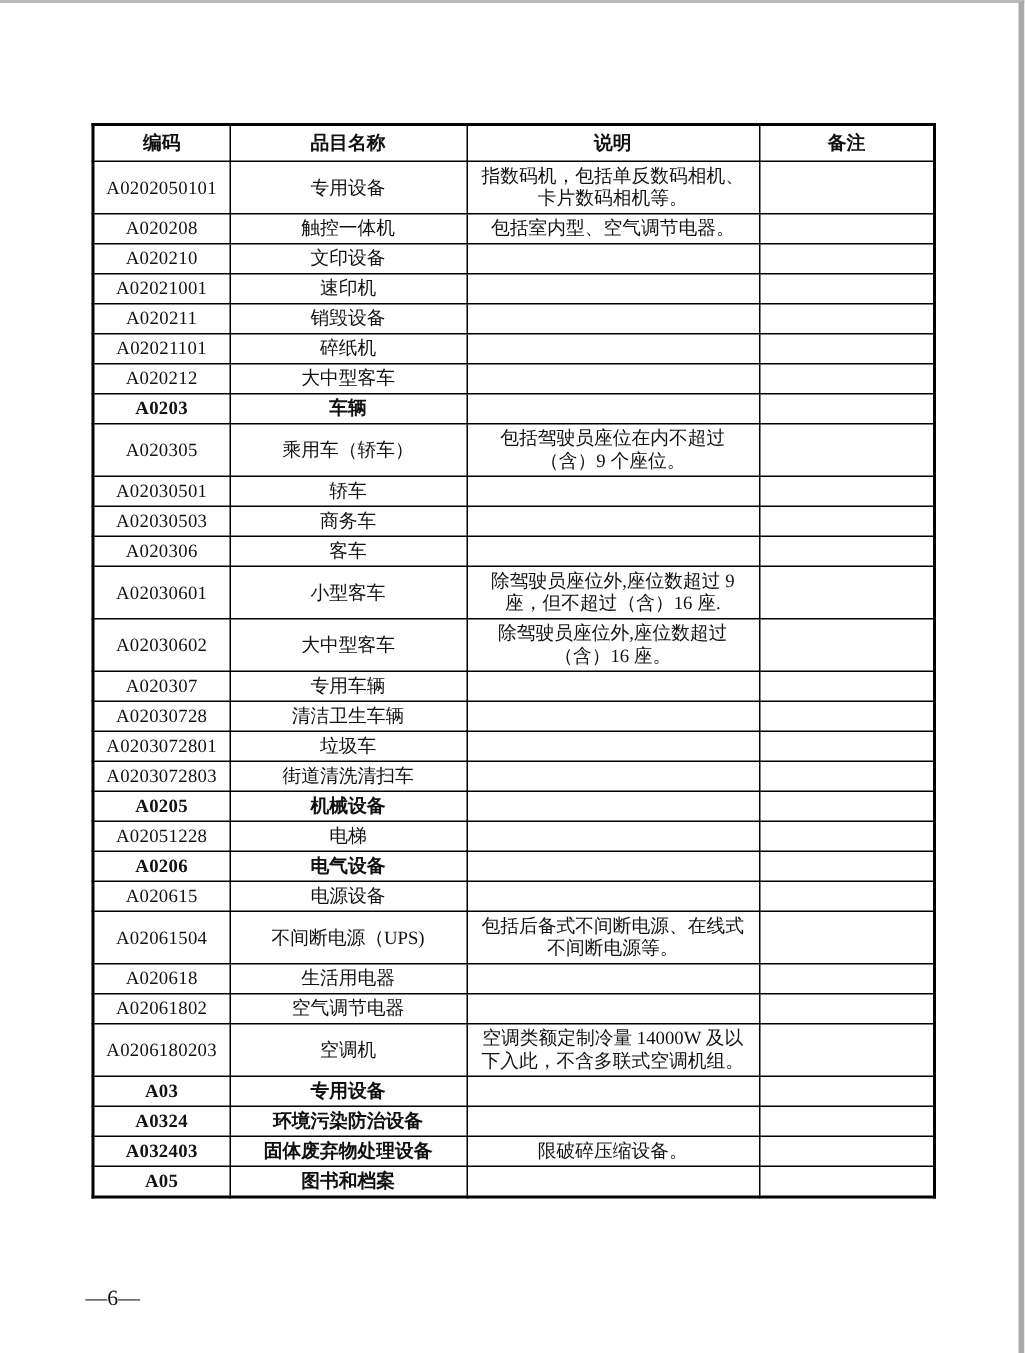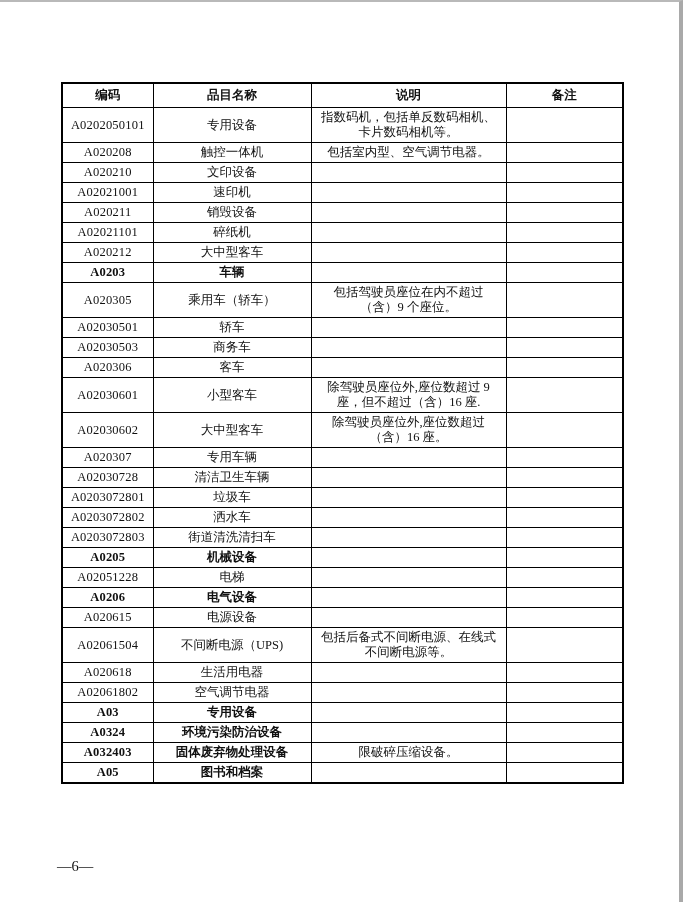--- a/index.html
+++ b/index.html
@@ -182,26 +182,20 @@
     <td class="desc"></td>
     <td class="note"></td>
   </tr>
         <tr>
     <td class="code">A0203072801</td>
     <td class="name">垃圾车</td>
     <td class="desc"></td>
     <td class="note"></td>
   </tr>
         <tr>
-    <td class="code">A0203072802</td>
-    <td class="name">洒水车</td>
-    <td class="desc"></td>
-    <td class="note"></td>
-  </tr>
-        <tr>
     <td class="code">A0203072803</td>
     <td class="name">街道清洗清扫车</td>
     <td class="desc"></td>
     <td class="note"></td>
   </tr>
         <tr class="bold">
     <td class="code">A0205</td>
     <td class="name">机械设备</td>
     <td class="desc"></td>
     <td class="note"></td>
@@ -233,20 +227,26 @@
         <tr>
     <td class="code">A020618</td>
     <td class="name">生活用电器</td>
     <td class="desc"></td>
     <td class="note"></td>
   </tr>
         <tr>
     <td class="code">A02061802</td>
     <td class="name">空气调节电器</td>
     <td class="desc"></td>
+    <td class="note"></td>
+  </tr>
+        <tr>
+    <td class="code">A0206180203</td>
+    <td class="name">空调机</td>
+    <td class="desc">空调类额定制冷量 14000W 及以下入此，不含多联式空调机组。</td>
     <td class="note"></td>
   </tr>
         <tr class="bold">
     <td class="code">A03</td>
     <td class="name">专用设备</td>
     <td class="desc"></td>
     <td class="note"></td>
   </tr>
         <tr class="bold">
     <td class="code">A0324</td>

